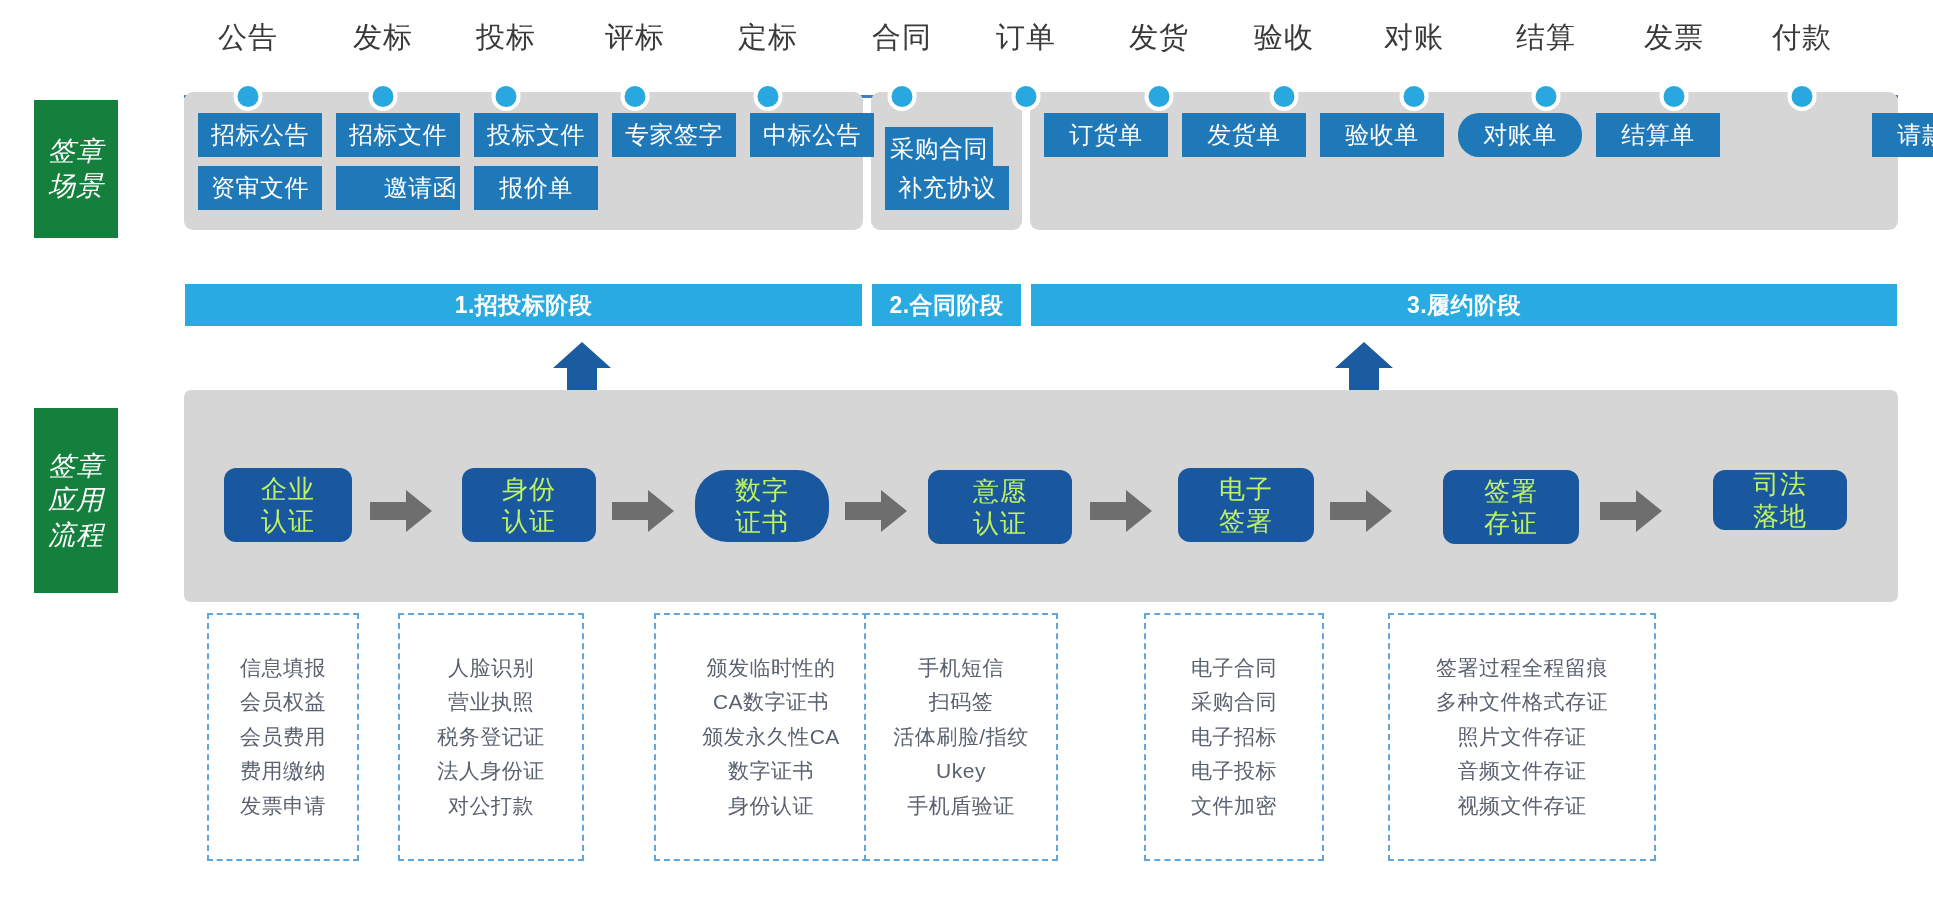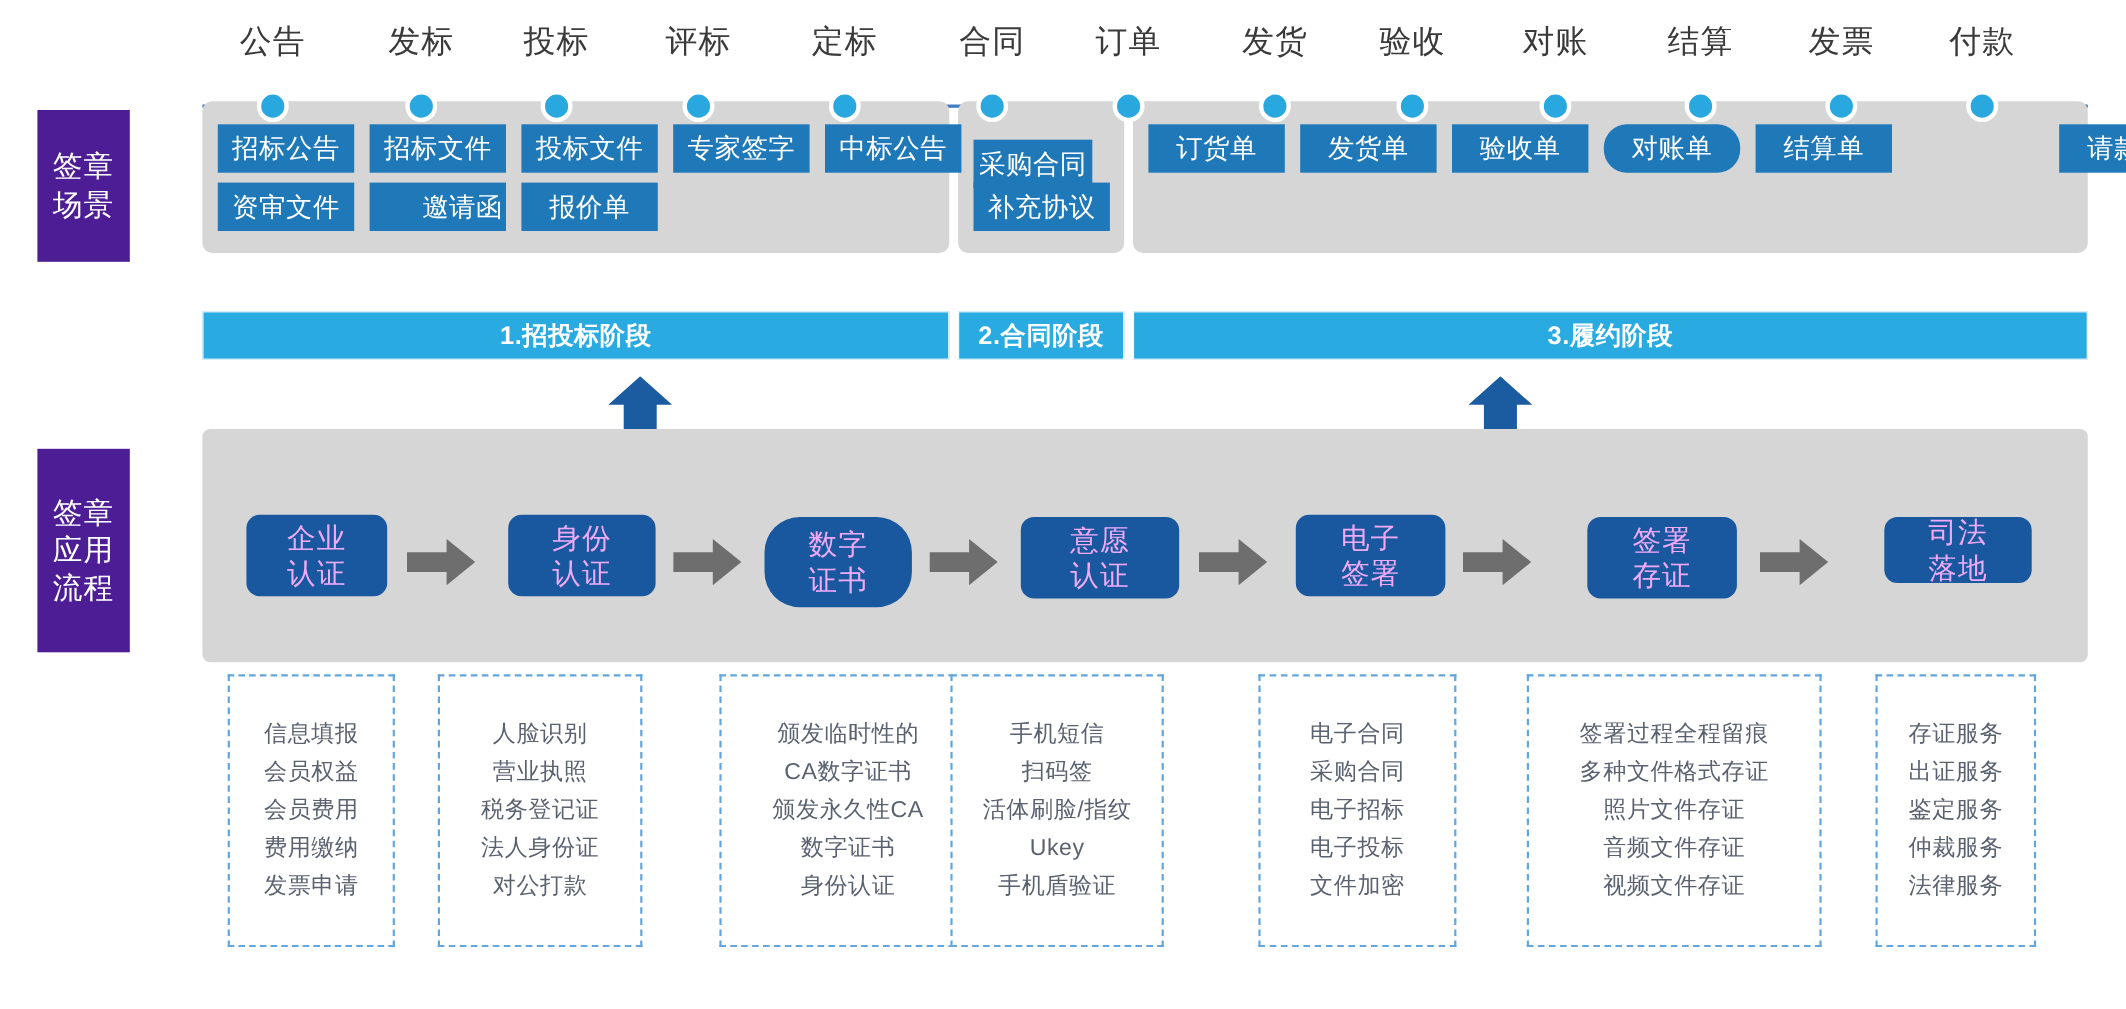--- a/index.html
+++ b/index.html
@@ -51,29 +51,30 @@
     width: 29px; height: 29px;
     border-radius: 50%;
     background: #29a8e0;
     border: 4px solid #ffffff;
     z-index: 5;
   }
 
   
   .side-bar {
     position: absolute;
-    background: #4c1d95;
+    background: #15803d;
     color: #ffffff;
     display: flex;
     align-items: center;
     justify-content: center;
     text-align: center;
     font-size: 27px;
     line-height: 1.28;
     letter-spacing: 1px;
+    font-style: italic;
   }
   #side-scene {
     left: 34px; top: 100px;
     width: 84px; height: 138px;
   }
   #side-flow {
     left: 34px; top: 408px;
     width: 84px; height: 185px;
   }
 
@@ -134,21 +135,21 @@
     position: absolute;
     left: 184px; top: 390px;
     width: 1714px; height: 212px;
     background: #d6d6d6;
     border-radius: 7px;
   }
   .flow-box {
     position: absolute;
     background: #19589e;
     border-radius: 12px;
-    color: #f0abfc;
+    color: #bef264;
     font-size: 26px;
     line-height: 1.25;
     display: flex;
     align-items: center;
     justify-content: center;
     text-align: center;
     letter-spacing: 1px;
   }
   .flow-arrow {
     position: absolute;
@@ -294,21 +295,21 @@
         <div>企业</div>
         <div>认证</div>
       </div>
     </div>
     <div class="flow-box" style="left: 462px; top: 468px; width: 134px; height: 74px;">
       <div>
         <div>身份</div>
         <div>认证</div>
       </div>
     </div>
-    <div class="flow-box" style="left: 695px; top: 470px; width: 134px; height: 82px; border-radius: 32px;">
+    <div class="flow-box" style="left: 695px; top: 470px; width: 134px; height: 72px; border-radius: 32px;">
       <div>
         <div>数字</div>
         <div>证书</div>
       </div>
     </div>
     <div class="flow-box" style="left: 928px; top: 470px; width: 144px; height: 74px;">
       <div>
         <div>意愿</div>
         <div>认证</div>
       </div>
@@ -384,20 +385,13 @@
       <div class="detail-line">电子投标</div>
       <div class="detail-line">文件加密</div>
     </div>
     <div class="detail-box" style="left: 1388px; width: 268px;">
       <div class="detail-line">签署过程全程留痕</div>
       <div class="detail-line">多种文件格式存证</div>
       <div class="detail-line">照片文件存证</div>
       <div class="detail-line">音频文件存证</div>
       <div class="detail-line">视频文件存证</div>
     </div>
-    <div class="detail-box" style="left: 1705px; width: 146px;">
-      <div class="detail-line">存证服务</div>
-      <div class="detail-line">出证服务</div>
-      <div class="detail-line">鉴定服务</div>
-      <div class="detail-line">仲裁服务</div>
-      <div class="detail-line">法律服务</div>
-    </div>
   </div>
 
 </body></html>

